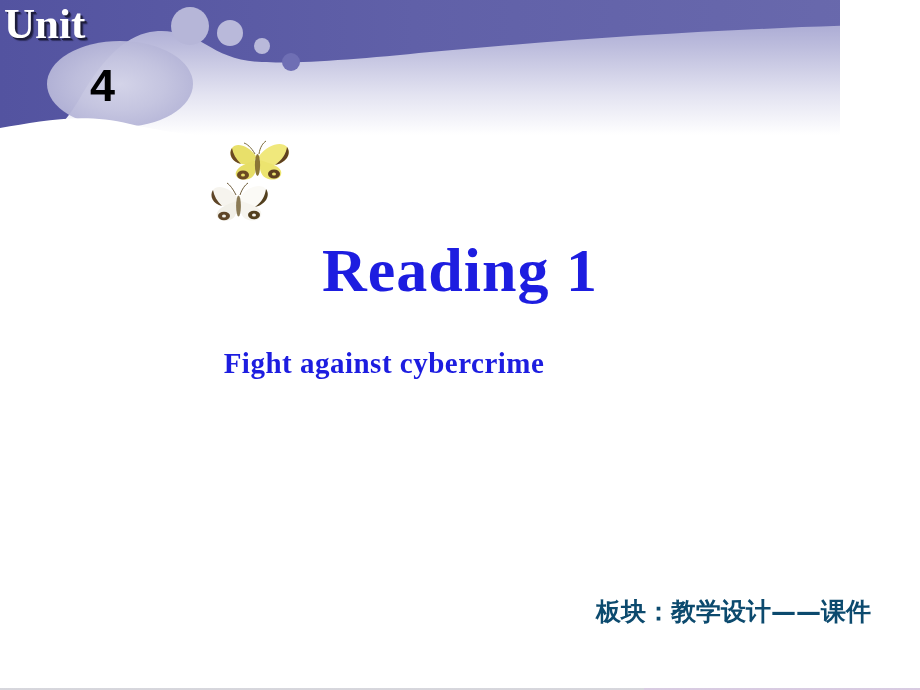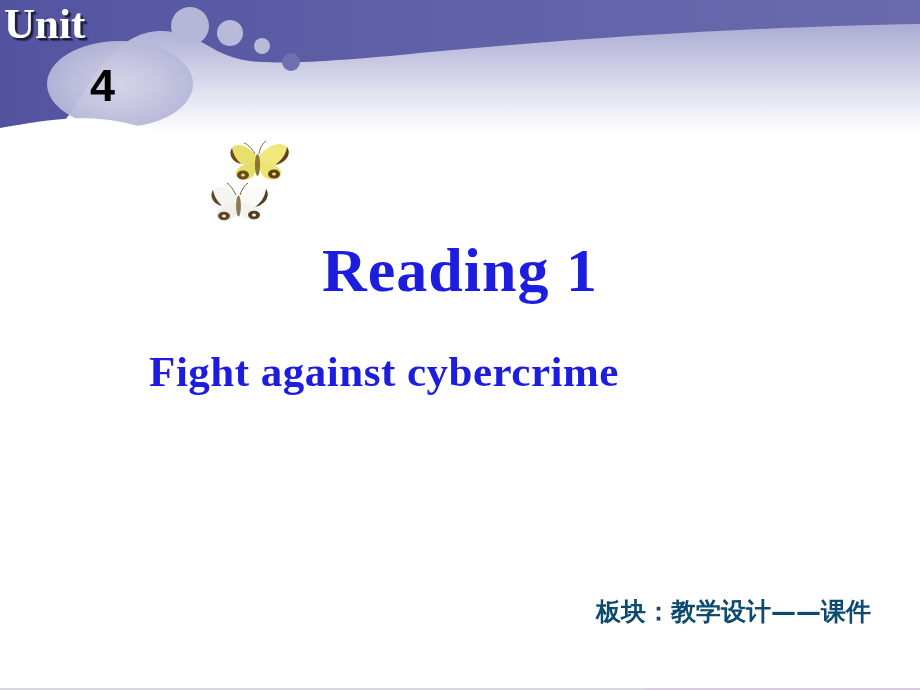--- a/index.html
+++ b/index.html
@@ -16,21 +16,21 @@
     height: 690px;
     background: #ffffff;
     overflow: hidden;
   }
 
   
   .banner {
     position: absolute;
     left: 0;
     top: 0;
-    width: 920px;
+    width: 840px;
     height: 135px;
     overflow: hidden;
   }
   .banner svg {
     display: block;
     width: 920px;
     height: 135px;
   }
 
   
@@ -80,21 +80,21 @@
     letter-spacing: 1px;
   }
   .title-sub {
     position: absolute;
     left: 0;
     top: 348px;
     width: 768px;
     text-align: center;
     font-family: "Liberation Serif", "DejaVu Serif", serif;
     font-weight: bold;
-    font-size: 43px;
+    font-size: 29px;
     line-height: 1.1;
     color: #1d1de0;
     letter-spacing: 0.5px;
   }
 
   
   .footer-note {
     position: absolute;
     left: 596px;
     top: 598px;

